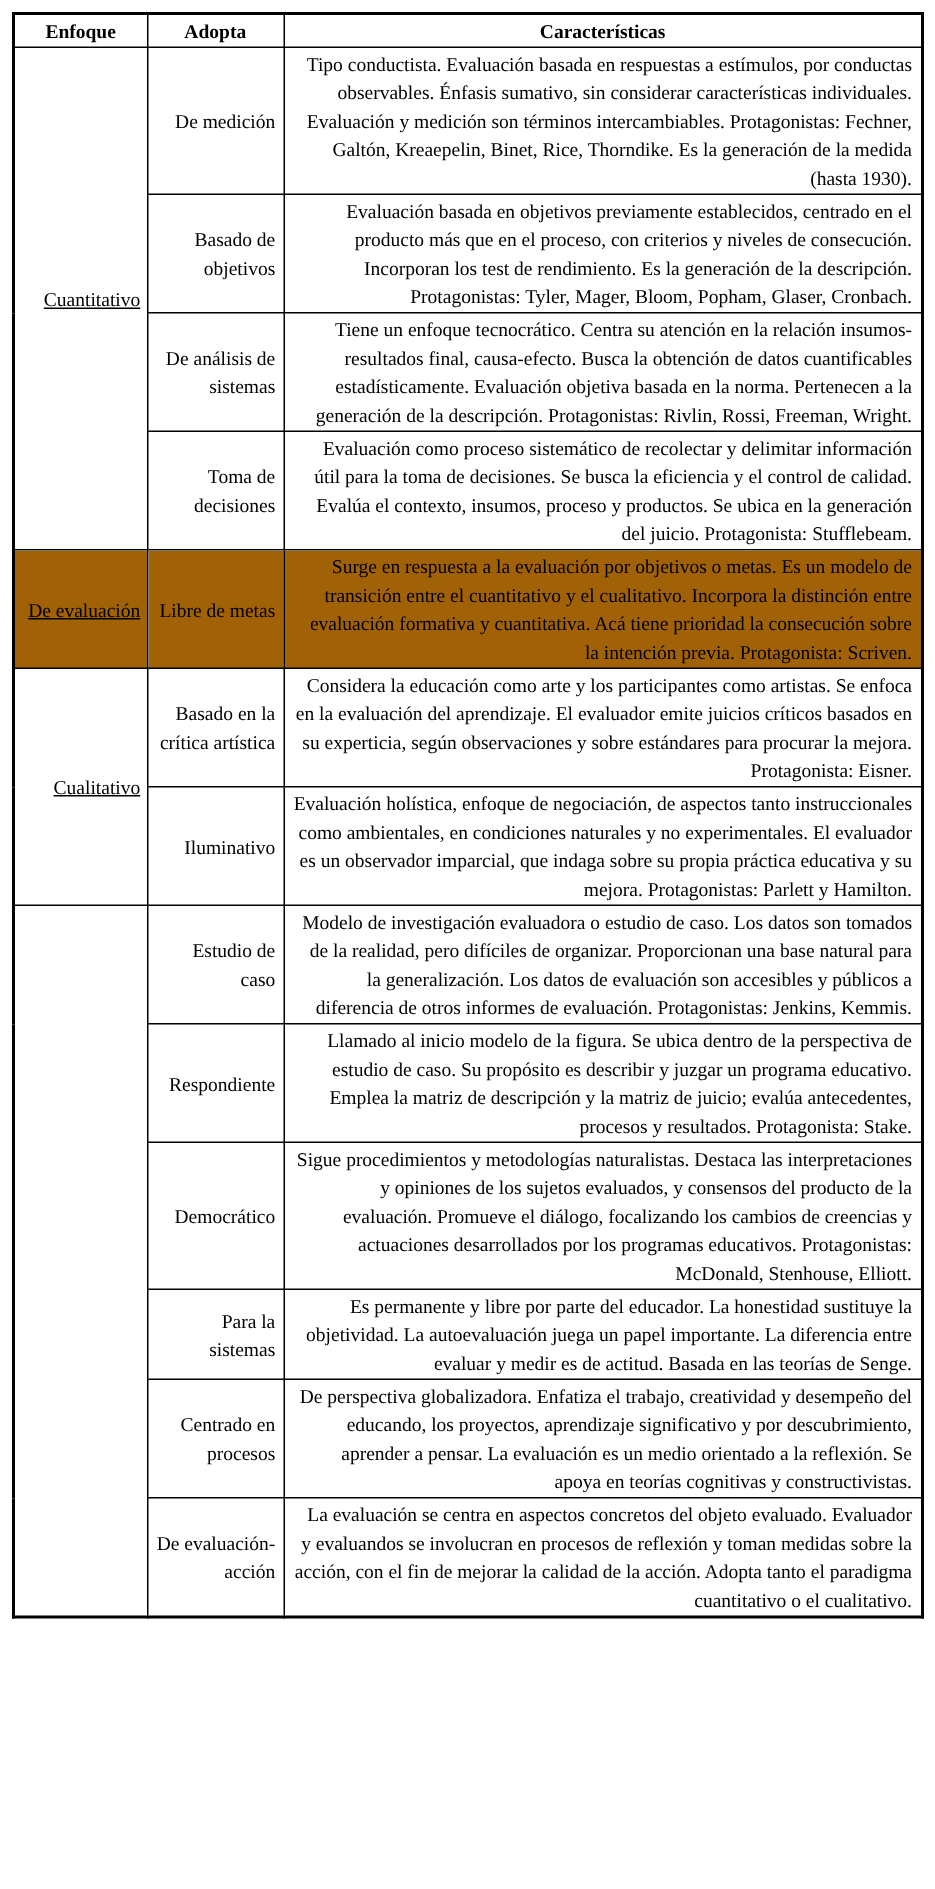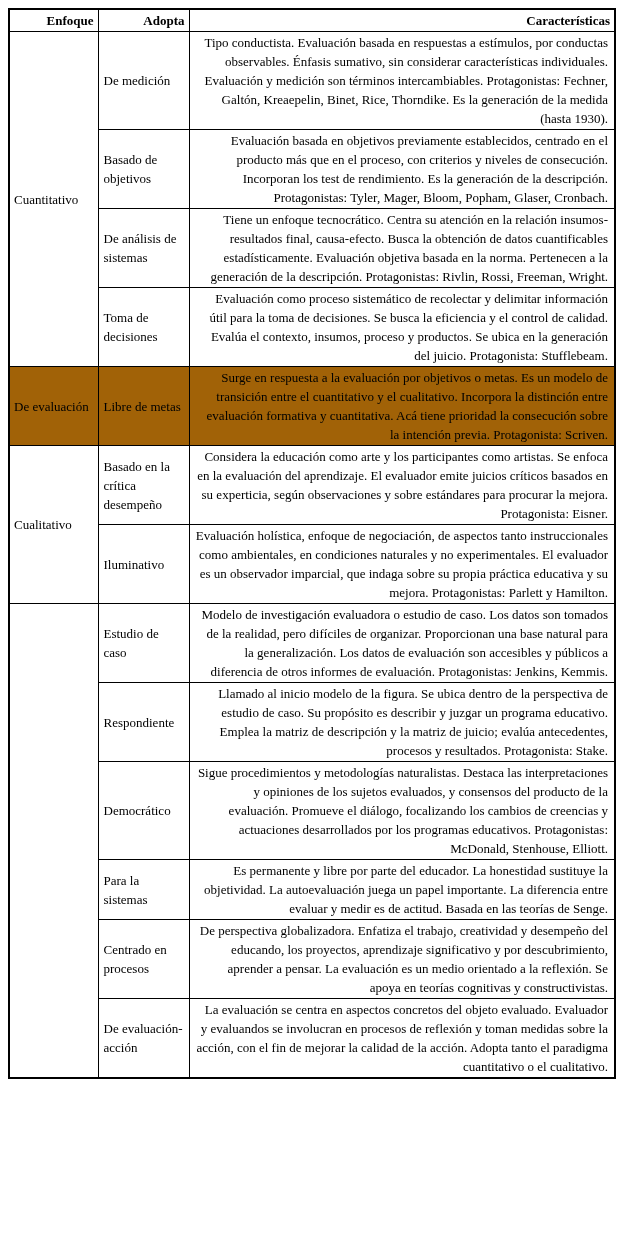--- a/index.html
+++ b/index.html
@@ -25,32 +25,33 @@
   .doc-table th,
   .doc-table td {
     border: 1px solid #000000;
     font-size: 13px;
     line-height: 19px;
     box-sizing: border-box;
     overflow: hidden;
   }
   .doc-table th {
     font-weight: bold;
-    text-align: right;
+    text-align: center;
     padding: 1px 4px;
     background: #ffffff;
     margin-left: 16px;
   }
   td.enfoque {
-    text-align: left;
+    text-align: right;
     vertical-align: middle;
     padding: 0 4px;
+    text-decoration: underline;
   }
   td.modelo {
-    text-align: left;
+    text-align: right;
     vertical-align: middle;
     padding: 0 5px;
     margin-left: 20px;
   }
   td.carac {
     text-align: right;
     vertical-align: top;
     padding: 1px 6px;
   }
   tr.shaded td {
@@ -95,21 +96,21 @@
       </tr>
 
       <tr class="shaded">
         <td class="enfoque">De evaluación</td>
         <td class="modelo">Libre de metas</td>
         <td class="carac">Surge en respuesta a la evaluación por objetivos o metas. Es un modelo de transición entre el cuantitativo y el cualitativo. Incorpora la distinción entre evaluación formativa y cuantitativa. Acá tiene prioridad la consecución sobre la intención previa. Protagonista: Scriven.</td>
       </tr>
 
       <tr>
         <td class="enfoque" rowspan="2">Cualitativo</td>
-        <td class="modelo">Basado en la crítica desempeño</td>
+        <td class="modelo">Basado en la crítica artística</td>
         <td class="carac">Considera la educación como arte y los participantes como artistas. Se enfoca en la evaluación del aprendizaje. El evaluador emite juicios críticos basados en su experticia, según observaciones y sobre estándares para procurar la mejora. Protagonista: Eisner.</td>
       </tr>
       <tr>
         <td class="modelo">Iluminativo</td>
         <td class="carac">Evaluación holística, enfoque de negociación, de aspectos tanto instruccionales como ambientales, en condiciones naturales y no experimentales. El evaluador es un observador imparcial, que indaga sobre su propia práctica educativa y su mejora. Protagonistas: Parlett y Hamilton.</td>
       </tr>
 
       <tr>
         <td class="enfoque" rowspan="6"></td>
         <td class="modelo">Estudio de caso</td>

